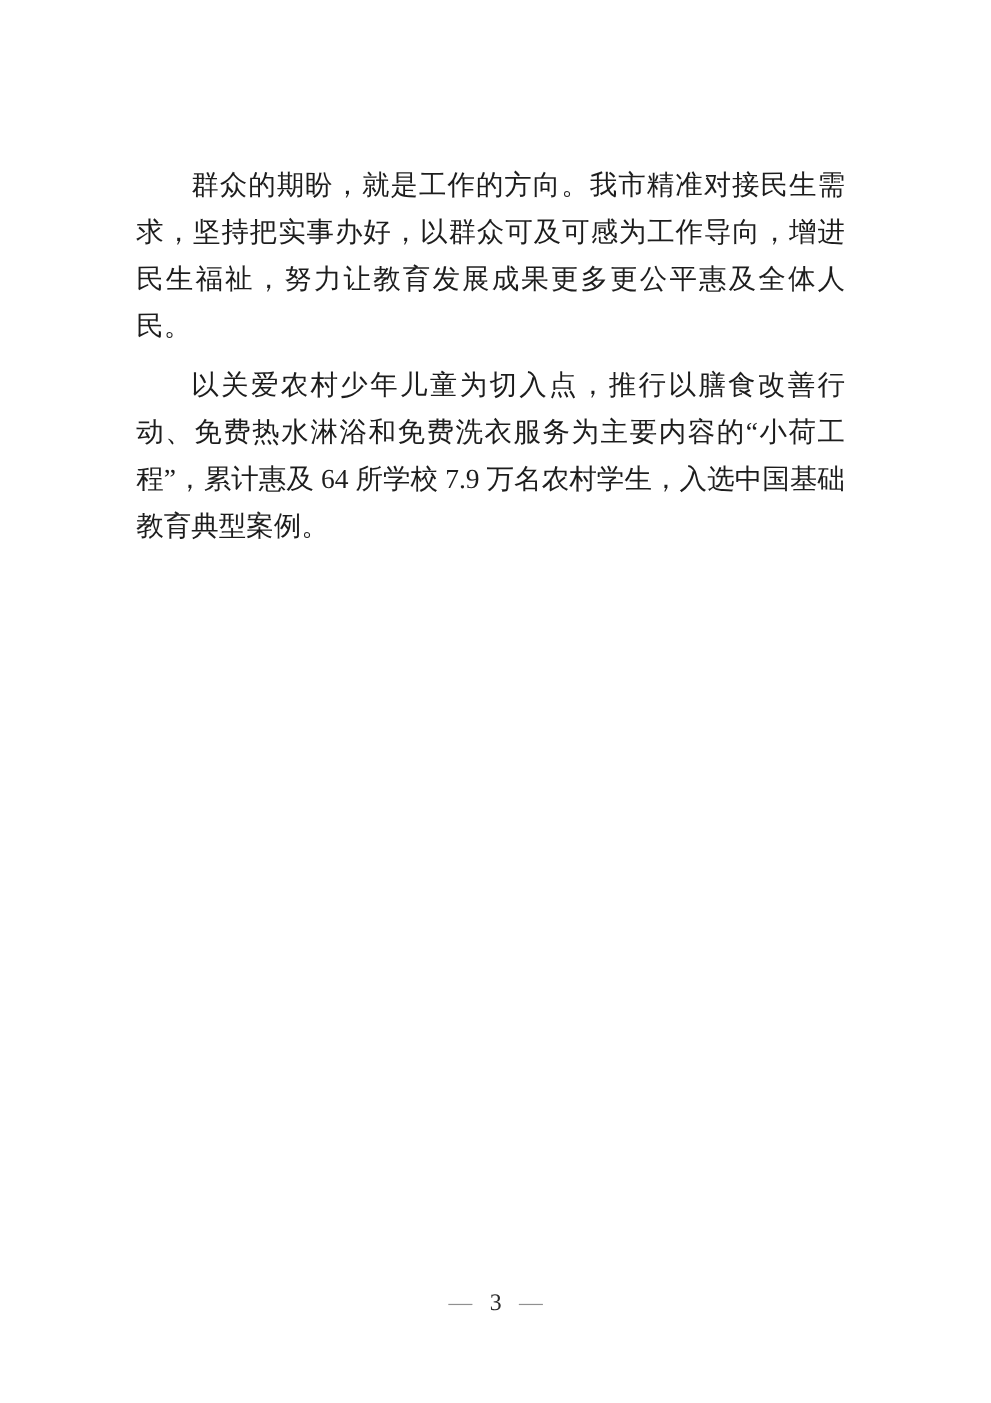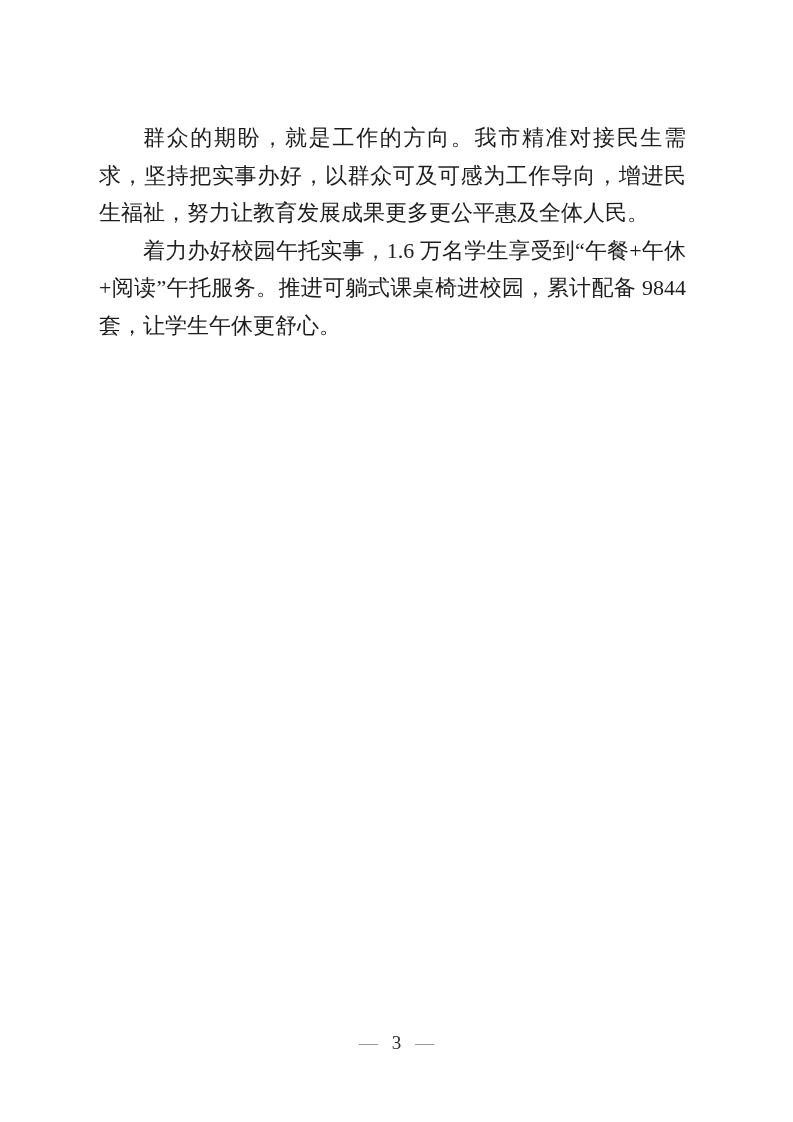--- a/index.html
+++ b/index.html
@@ -16,21 +16,21 @@
     font-family: "Liberation Serif", "DejaVu Serif", serif;
     color: #1d1d1d;
   }
   .content {
     position: absolute;
     top: 119px;
     left: 99px;
     width: 587px;
   }
   .para {
-    margin: 0;
+    margin: 10px;
     font-size: 22px;
     line-height: 37.5px;
     text-align: justify;
     text-justify: inter-ideograph;
     text-indent: 2em;
     font-weight: 400;
   }
   .footer {
     position: absolute;
     top: 1031px;
@@ -51,18 +51,18 @@
     margin: 0 14px;
     color: #2a2a2a;
   }
 </style>
 </head>
 <body>
 
 <div class="page">
   <div class="content">
     <p class="para">群众的期盼，就是工作的方向。我市精准对接民生需求，坚持把实事办好，以群众可及可感为工作导向，增进民生福祉，努力让教育发展成果更多更公平惠及全体人民。</p>
-    <p class="para">着力办好校园午托实事，1.6 万名学生享受到“午餐+午休+阅读”午托服务。推进可躺式课桌椅进校园，累计配备 9844 套，让学生午休更舒心。</p>
+    <p class="para">以关爱农村少年儿童为切入点，推行以膳食改善行动、免费热水淋浴和免费洗衣服务为主要内容的“小荷工程”，累计惠及 64 所学校 7.9 万名农村学生，入选中国基础教育典型案例。</p>
   </div>
   <div class="footer">
     <span class="dash">—</span><span class="pagenum">3</span><span class="dash">—</span>
   </div>
 </div>
 
 </body></html>

